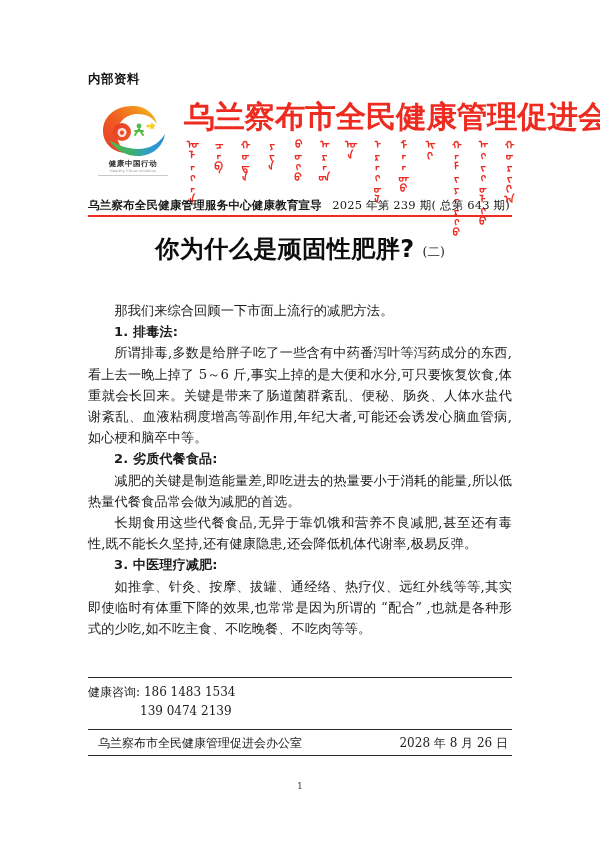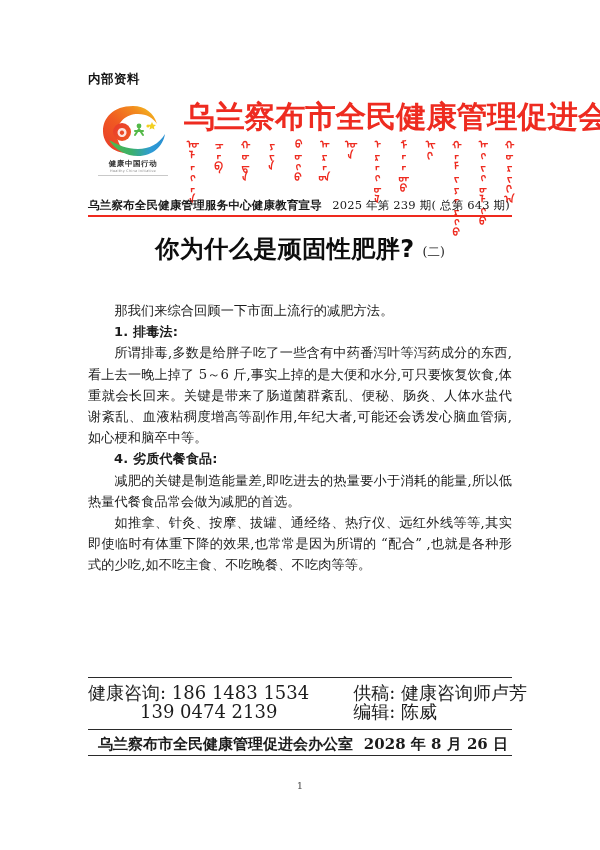--- a/index.html
+++ b/index.html
@@ -204,21 +204,21 @@
     height: 1.2px;
     background: #2a2a2a;
   }
   .contacts {
     position: absolute;
     left: 88px;
     top: 683px;
     width: 424px;
     display: flex;
     justify-content: space-between;
-    font-size: 18px;
+    font-size: 12px;
     line-height: 19px;
     color: #1c1c1c;
     gap: 44px;
   }
   .contacts .left { width: 232px; }
   .contacts .right { width: 180px; }
   .contacts .row { white-space: nowrap; }
   .contacts .row.indent { padding-left: 52px; }
 
   .footer-rule-top {
@@ -230,23 +230,22 @@
     background: #2a2a2a;
   }
   .footer-bar {
     position: absolute;
     left: 88px;
     top: 735px;
     width: 424px;
     display: flex;
     justify-content: space-between;
     align-items: baseline;
-    font-size: 15px;
+    font-size: 12px;
     color: #1c1c1c;
-    font-weight: bold;
   }
   .footer-bar .f-left { white-space: nowrap; padding-left: 10px; }
   .footer-bar .f-right { white-space: nowrap; padding-right: 4px; }
   .footer-rule-bottom {
     position: absolute;
     left: 88px;
     top: 755px;
     width: 424px;
     height: 1.2px;
     background: #2a2a2a;
@@ -334,46 +333,38 @@
   <div class="red-rule"></div>
 
   <div class="article-title">
     <span class="main">你为什么是顽固性肥胖?</span><span class="part">(二)</span>
   </div>
 
   <div class="body-text">
     <p>那我们来综合回顾一下市面上流行的减肥方法。</p>
     <p class="heading">1. 排毒法:</p>
     <p>所谓排毒,多数是给胖子吃了一些含有中药番泻叶等泻药成分的东西,看上去一晚上掉了 5～6 斤,事实上掉的是大便和水分,可只要恢复饮食,体重就会长回来。关键是带来了肠道菌群紊乱、便秘、肠炎、人体水盐代谢紊乱、血液粘稠度增高等副作用,年纪大者,可能还会诱发心脑血管病,如心梗和脑卒中等。</p>
-    <p class="heading">4. 劣质代餐食品:</p>
+    <p class="heading">2. 劣质代餐食品:</p>
     <p>减肥的关键是制造能量差,即吃进去的热量要小于消耗的能量,所以低热量代餐食品常会做为减肥的首选。</p>
+    <p>长期食用这些代餐食品,无异于靠饥饿和营养不良减肥,甚至还有毒性,既不能长久坚持,还有健康隐患,还会降低机体代谢率,极易反弹。</p>
+    <p class="heading">3. 中医理疗减肥:</p>
     <p>如推拿、针灸、按摩、拔罐、通经络、热疗仪、远红外线等等,其实即使临时有体重下降的效果,也常常是因为所谓的 “配合” ,也就是各种形式的少吃,如不吃主食、不吃晚餐、不吃肉等等。</p>
   </div>
 
   <div class="contact-rule-top"></div>
   <div class="contacts">
     <div class="left">
       <div class="row">
         <span>健康咨询:</span>
         <span>186 1483 1534</span>
       </div>
       <div class="row indent">
         <span>139 0474 2139</span>
       </div>
     </div>
-    <div class="right">
-      <div class="row">
-        <span>供稿:</span>
-        <span>健康咨询师卢芳</span>
-      </div>
-      <div class="row">
-        <span>编辑:</span>
-        <span>陈威</span>
-      </div>
-    </div>
   </div>
 
   <div class="footer-rule-top"></div>
   <div class="footer-bar">
     <span class="f-left">乌兰察布市全民健康管理促进会办公室</span>
     <span class="f-right">2028 年 8 月 26 日</span>
   </div>
   <div class="footer-rule-bottom"></div>
 
   <div class="page-number">1</div>

